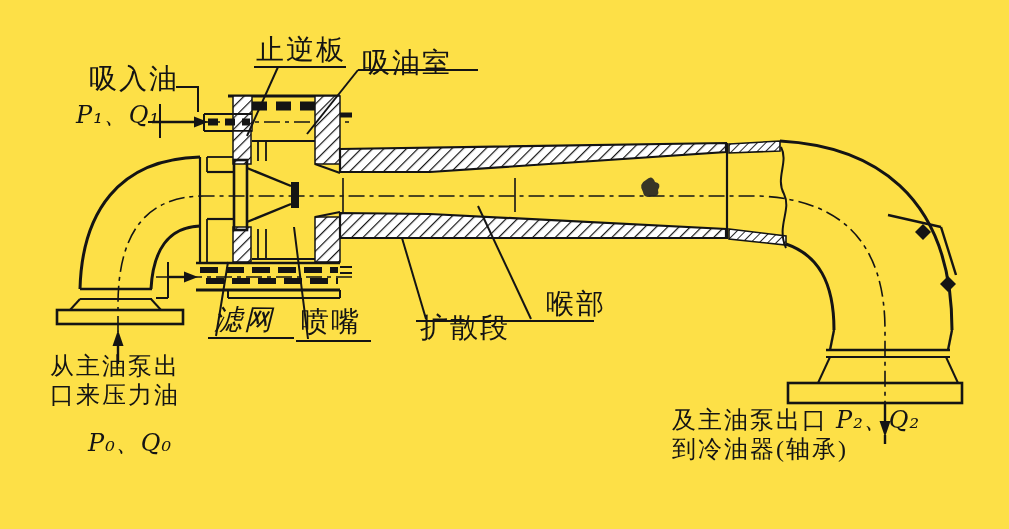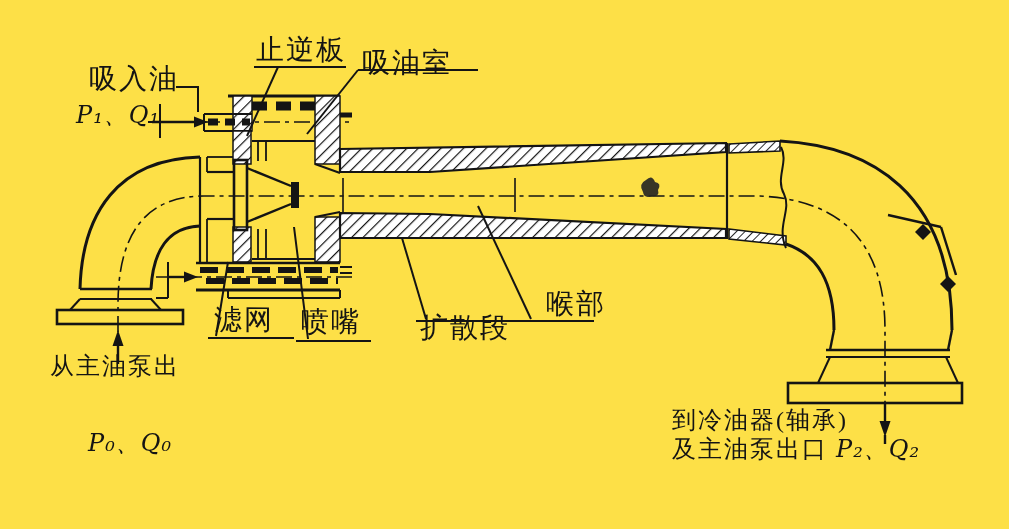--- a/index.html
+++ b/index.html
@@ -183,30 +183,31 @@
     <line x1="516" y1="321" x2="594" y2="321"></line>
     <line x1="531" y1="319" x2="478" y2="206"></line>
   </g>
 </svg>
 
 <div class="lbl" style="left:256px;top:35px;">止逆板</div>
 <div class="lbl" style="left:362px;top:48px;">吸油室</div>
 <div class="lbl" style="left:66px;top:64px;margin-left:23px;">吸入油</div>
 <div class="formula" style="left:76px;top:99px;">P₁、Q₁</div>
 
-<div class="lbl" style="left:214px;top:305px;">滤网</div>
+<div class="lbl" style="left:214px;top:305px;font-style:italic;">滤网</div>
 <div class="lbl" style="left:301px;top:307px;">喷嘴</div>
 <div class="lbl" style="left:420px;top:289px;margin-top:24px;">扩散段</div>
 <div class="lbl" style="left:546px;top:289px;font-family:Liberation Serif, serif;">喉部</div>
 
 <div class="block" style="left:50px;top:352px;">
   <div>从主油泵出</div>
+  <div>口来压力油</div>
 </div>
 <div class="formula" style="left:88px;top:427px;">P₀、Q₀</div>
 
 <div class="block" style="left:672px;top:406px;">
-  <div>到冷油器(轴承)</div>
   <div>
     <span>及主油泵出口 </span><span class="inline-formula">P₂、Q₂</span>
   </div>
+  <div>到冷油器(轴承)</div>
 </div>
 
 </div>
 
 </body></html>

